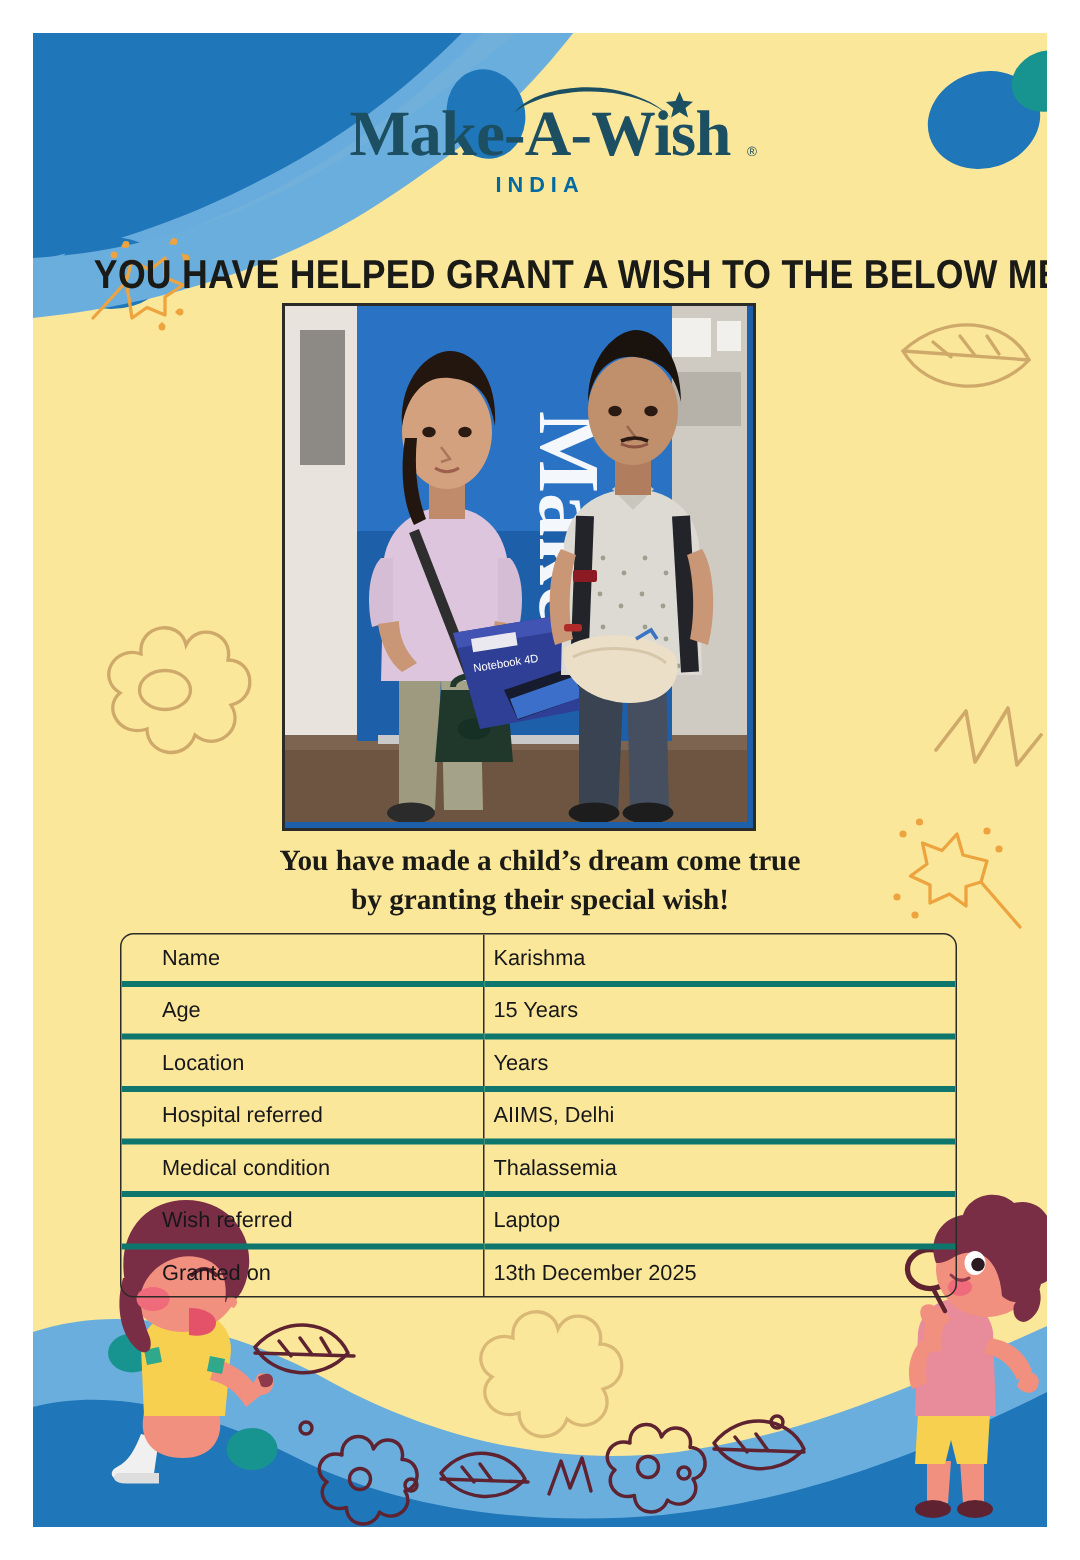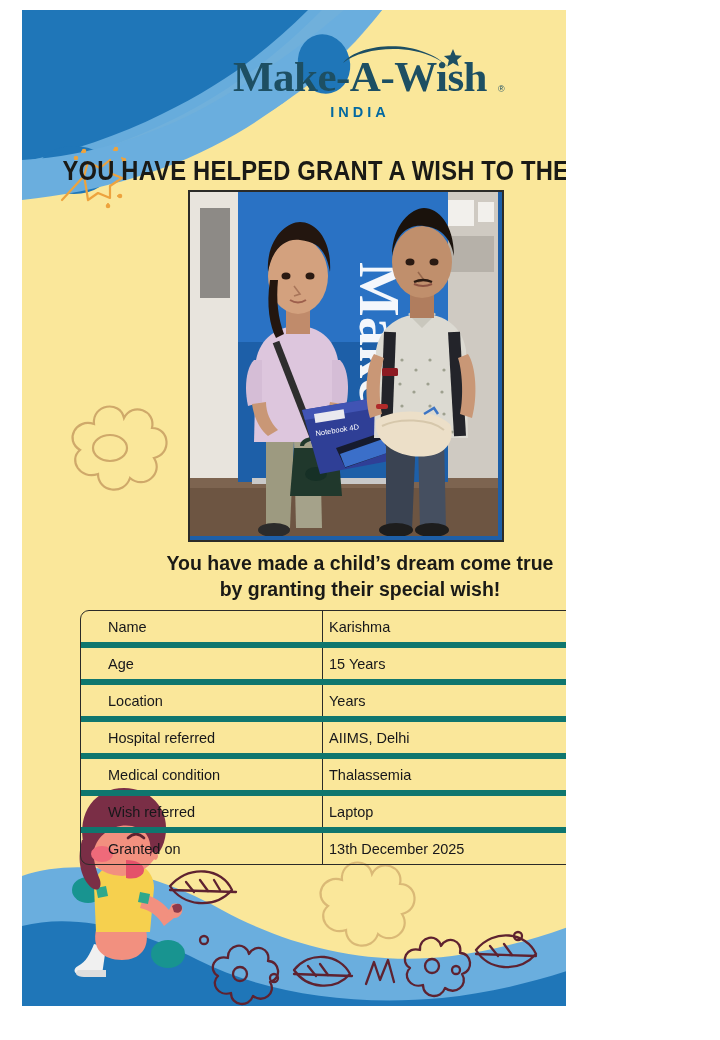--- a/index.html
+++ b/index.html
@@ -17,22 +17,22 @@
     width: 720px;
     height: 1040px;
     background: #ffffff;
     overflow: hidden;
   }
 
   
   #card {
     position: absolute;
     left: 22px;
-    top: 10px;
-    width: 544px;
+    top: 22px;
+    width: 676px;
     height: 996px;
     background: #fae79a;
     overflow: hidden;
   }
 
   .deco-svg {
     position: absolute;
     left: 0; top: 0;
     width: 676px;
     height: 996px;
@@ -92,21 +92,21 @@
   #photo svg { display: block; }
 
   
   #subtitle {
     position: absolute;
     left: 0;
     top: 540px;
     width: 676px;
     text-align: center;
     z-index: 5;
-    font-family: Liberation Sans, sans-serif;
+    font-family: Liberation Serif, serif;
     font-size: 19.5px;
     font-weight: 600;
     line-height: 26px;
     color: #1a1a16;
   }
   #subtitle .l2 { display: block; }
 
   
   #info-table {
     position: absolute;
@@ -123,21 +123,21 @@
     width: 100%;
     border-collapse: collapse;
     background: transparent;
   }
   #info-table td {
     font-family: "Liberation Sans", sans-serif;
     font-size: 14.5px;
     color: #17171a;
     padding: 7px 0 7px 0;
     height: 17px;
-    border-bottom: 6px solid #0f766e;
+    border-bottom: 4px solid #0f766e;
     background: transparent;
   }
   #info-table tr:last-child td { border-bottom: none; }
   #info-table td.k {
     width: 214px;
     padding-left: 27px;
     border-right: 1.4px solid #2b2b28;
   }
   #info-table td.v {
     padding-left: 6px;

